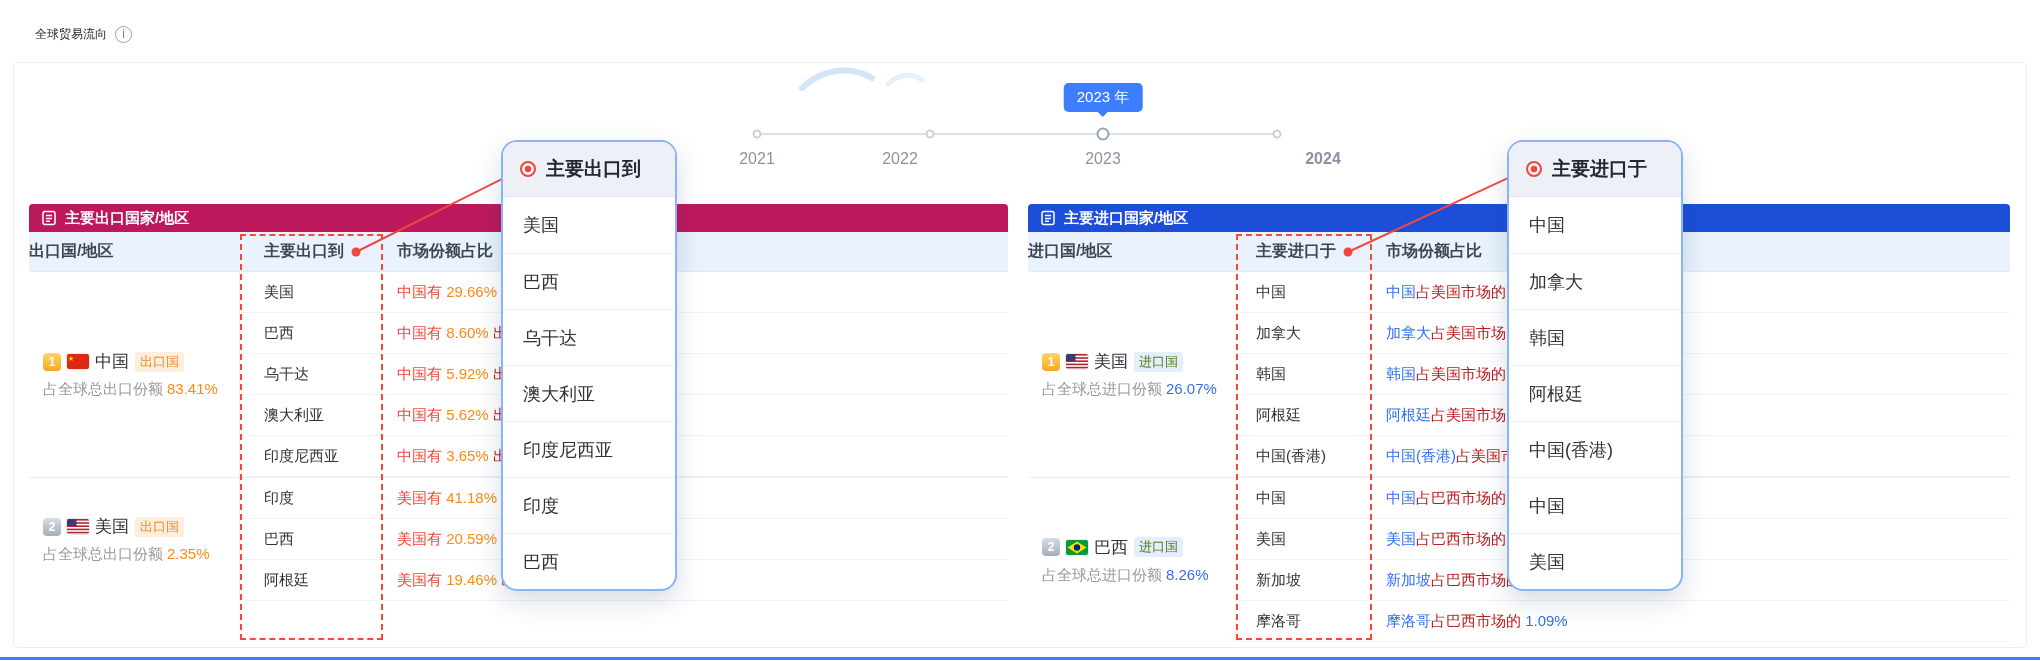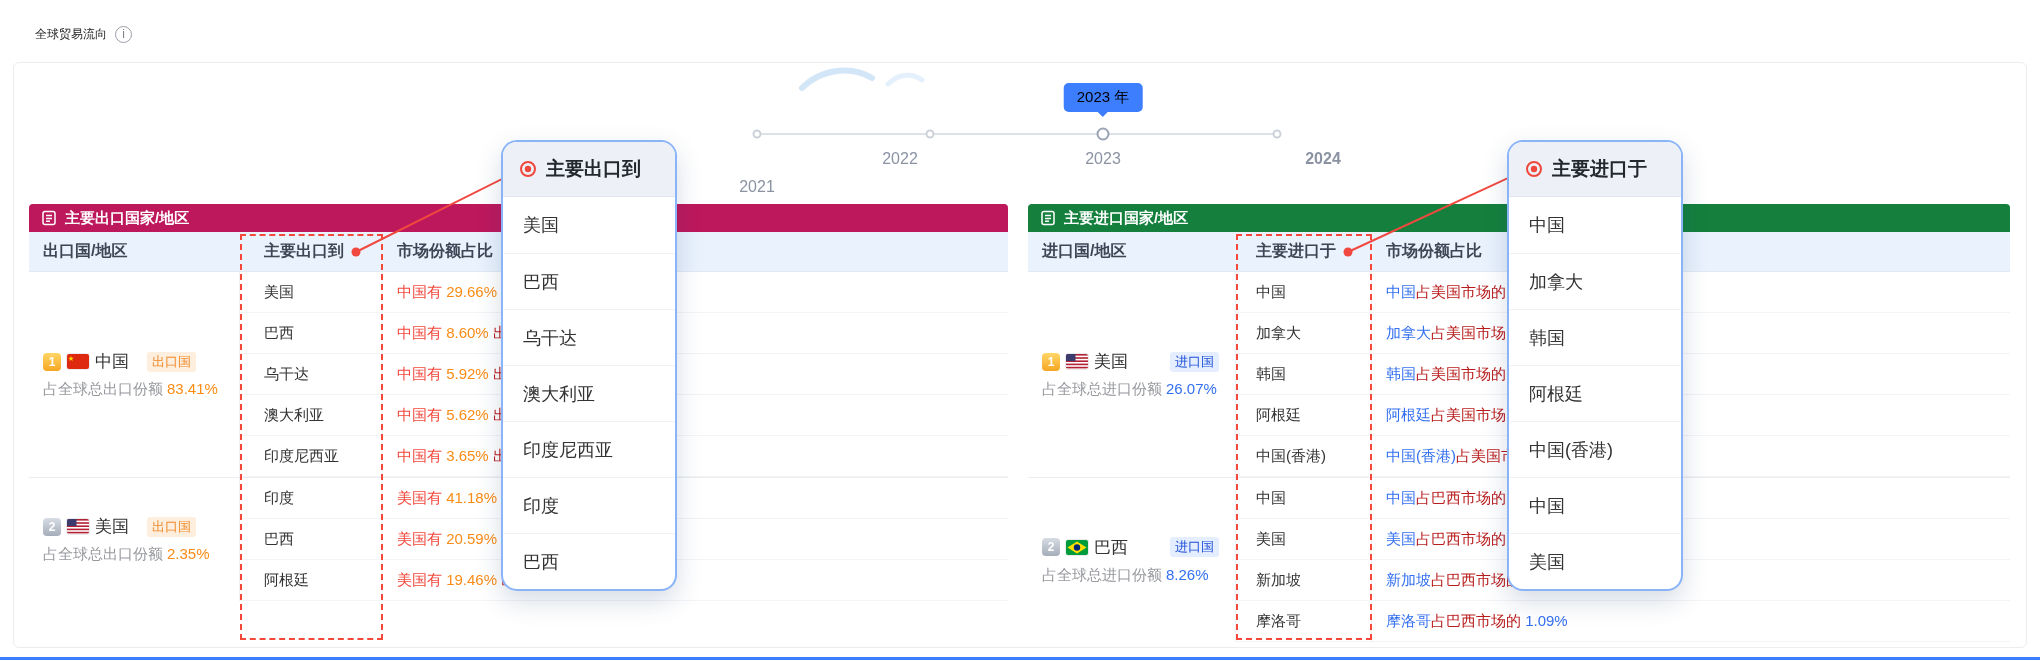--- a/index.html
+++ b/index.html
@@ -17,37 +17,37 @@
   .panel { position:absolute; left:13px; top:62px; width:2014px; height:586px;
     background:#fff; border:1px solid #ebedf0; border-radius:6px; z-index:1; }
   
   .watermark { position:absolute; left:790px; top:58px; z-index:2; pointer-events:none; }
   
   .tl-track { position:absolute; left:757px; top:133px; width:520px; height:2px; background:#dde1e8; z-index:3; }
   .tl-dot { position:absolute; width:9px; height:9px; background:#fff; border:2px solid #ccd2da;
     border-radius:50%; transform:translate(-50%,-50%); z-index:4; cursor:pointer; }
   .tl-dot.active { width:13px; height:13px; border-color:#9aa4b4; }
   .tl-year { position:absolute; top:150px; transform:translateX(-50%); font-size:16px; color:#8b93a3; z-index:4; }
-  .tl-tip { position:absolute; left:1103px; top:83px; transform:translateX(-50%); background:#3d7efe; color:#000000;
+  .tl-tip { position:absolute; left:1103px; top:83px; transform:translateX(-50%); background:#3d7efe; color:#ffffff;
     font-size:15px; padding:5px 13px; border-radius:5px; white-space:nowrap; z-index:5; }
   .tl-tip::after { content:""; position:absolute; left:50%; bottom:-5px; transform:translateX(-50%);
     border:6px solid transparent; border-top:6px solid #3d7efe; border-bottom:none; }
   
   .trade-table { position:absolute; top:204px; background:#fff; z-index:10; }
   .trade-table.export { left:29px;  width:979px; }
   .trade-table.import { left:1028px; width:982px; }
   .tbl-titlebar { height:28px; display:flex; align-items:center; gap:8px; padding:0 12px;
     color:#fff; font-size:15px; font-weight:600; border-radius:4px 4px 0 0; }
   .export .tbl-titlebar { background:#be185d; }
-  .import .tbl-titlebar { background:#15803d; }
+  .import .tbl-titlebar { background:#1d4ed8; }
   .tbl-colheads { display:flex; height:40px; align-items:center; background:#e9f2fd;
     font-size:16px; font-weight:600; color:#3e4554; border-bottom:1px solid #e3e9f2; }
   .export .colw1 { width:211px; } .export .colw2 { width:143px; }
   .import .colw1 { width:208px; } .import .colw2 { width:136px; }
-  .colw1 { padding-left:14px; }
+  .colw1 { }
   .export .colw2 { padding-left:24px; }
   .import .colw2 { padding-left:20px; }
   .colw3 { flex:1; padding-left:14px; }
   .tgroup { display:flex; }
   .tgroup + .tgroup { border-top:1px solid #ebedf0; }
   .gcell { display:flex; flex-direction:column; justify-content:center; padding-left:14px;
     border-right:1px solid #f0f1f4; }
   .export .gcell { width:211px; } .import .gcell { width:208px; }
   .grows { flex:1; }
   .trow { display:flex; align-items:center; height:41px; border-bottom:1px solid #f3f4f6; font-size:15px; }
@@ -61,22 +61,22 @@
   .gline1 { display:flex; align-items:center; gap:6px; font-size:17px; font-weight:500; color:#333; }
   .gline2 { margin-top:7px; font-size:15px; color:#97999e; }
   .gline2 .pct-orange, .gline2 .pct-blue { margin-left:4px; }
   .medal { width:18px; height:18px; border-radius:4px; color:#fff; font-size:12px; font-weight:700;
     display:flex; align-items:center; justify-content:center; flex:0 0 auto; }
   .medal.gold { background:linear-gradient(180deg,#ffd666,#f6a623); }
   .medal.silver { background:linear-gradient(180deg,#d7dce4,#a4adb9); }
   .flag { width:22px; height:15px; border-radius:2px; overflow:hidden; flex:0 0 auto;
     box-shadow:0 0 0 1px rgba(0,0,0,.08); display:inline-block; }
   .badge { font-size:13px; padding:1px 5px; border-radius:3px; font-weight:400; }
-  .badge.export-b { color:#ef8b2c; background:#fdeedd;margin-left:12px; }
-  .badge.import-b { color:#1d4ed8; background:#e4eefe;margin-left:36px; }
+  .badge.export-b { color:#ef8b2c; background:#fdeedd; }
+  .badge.import-b { color:#4d7c0f; background:#e4eefe; }
   
   .dash-rect { position:absolute; border:2px dashed #f5483b; z-index:40; pointer-events:none; }
   .dash-rect.export-r { left:240px;  top:234px; width:143px; height:406px; }
   .dash-rect.import-r { left:1236px; top:234px; width:136px; height:406px; }
   
   .connectors { position:absolute; left:0; top:0; z-index:50; pointer-events:none; }
   
   .popup { position:absolute; top:140px; width:176px; background:#fff; border:2px solid #8ab4f8;
     border-radius:16px; box-shadow:0 10px 26px rgba(30,60,110,.18); z-index:60; overflow:hidden; }
   .popup.export-p { left:501px; }
@@ -101,21 +101,21 @@
 <svg class="watermark" width="150" height="42">
   <path d="M12 30 C 32 10, 62 8, 82 20" stroke="#a8cdf0" stroke-width="6" fill="none" stroke-linecap="round" opacity="0.5"></path>
   <path d="M98 26 C 110 14, 124 16, 132 22" stroke="#c9e2f7" stroke-width="5" fill="none" stroke-linecap="round" opacity="0.5"></path>
 </svg>
 
 <div class="tl-track"></div>
 <div class="tl-dot" style="left:757px; top:134px;"></div>
 <div class="tl-dot" style="left:930px; top:134px;"></div>
 <div class="tl-dot active" style="left:1103px; top:134px;"></div>
 <div class="tl-dot" style="left:1277px; top:134px;"></div>
-<div class="tl-year" style="left:757px;margin-top:28px;">2021</div>
+<div class="tl-year" style="left:757px;">2021</div>
 <div class="tl-year" style="left:900px;">2022</div>
 <div class="tl-year" style="left:1103px;">2023</div>
 <div class="tl-year" style="left:1323px;font-weight:bold;">2024</div>
 <div class="tl-tip">2023 年</div>
 
 <div class="trade-table export">
   <div class="tbl-titlebar">
     <svg width="16" height="16" viewBox="0 0 16 16">
       <rect x="2" y="1.5" width="12" height="13" rx="2" fill="none" stroke="#fff" stroke-width="1.5"></rect>
       <line x1="5" y1="5.5" x2="11" y2="5.5" stroke="#fff" stroke-width="1.5"></line>

